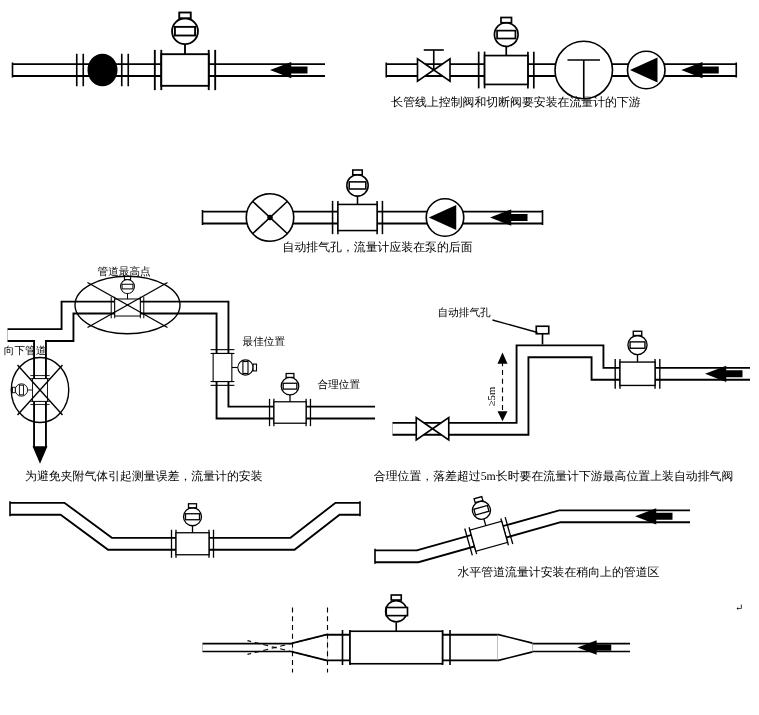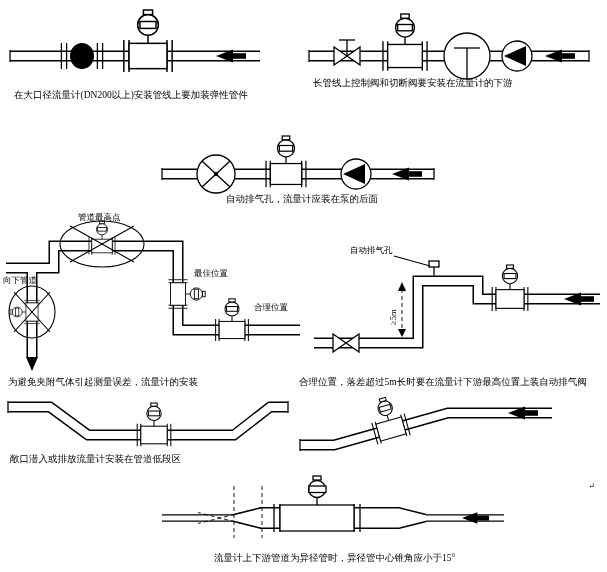--- a/index.html
+++ b/index.html
@@ -78,21 +78,20 @@
   <svg class="d" style="left:8px;top:6px" width="272" height="86">
     <path class="po" d="M2,50 L252,50"></path>
     <path class="pi" d="M2,50 L252,50"></path>
     <line class="ln" x1="2" y1="44" x2="2" y2="56"></line>
     <use href="#g-flange" transform="translate(56,50)"></use>
     <ellipse cx="74" cy="50" rx="12" ry="13" fill="#000"></ellipse>
     <use href="#g-flange" transform="translate(92,50)"></use>
     <use href="#g-meter" transform="translate(140,50) scale(1.15)"></use>
     <use href="#g-arrow" transform="translate(208,50)"></use>
   </svg>
-  <div class="cap" style="left:14px;top:90px">在大口径流量计(DN200以上)安装管线上要加装弹性管件</div>
 
   <svg class="d" style="left:305px;top:6px" width="300" height="86">
     <path class="po" d="M4,50 L284,50"></path>
     <path class="pi" d="M4,50 L284,50"></path>
     <line class="ln" x1="4" y1="44" x2="4" y2="56"></line>
     <line class="ln" x1="284" y1="44" x2="284" y2="56"></line>
     <use href="#g-valvet" transform="translate(42,50)"></use>
     <use href="#g-meter" transform="translate(100,50) scale(1.05)"></use>
     <use href="#g-circlet" transform="translate(162,50)"></use>
     <use href="#g-pump" transform="translate(212,50)"></use>
@@ -130,21 +129,21 @@
     <line class="xln" x1="12" y1="122" x2="48" y2="82"></line>
 
     <use href="#g-meter" transform="translate(176,84) rotate(90) scale(0.68)"></use>
 
     <use href="#g-meter" transform="translate(230,120) scale(0.78)"></use>
     <text class="t8" x="76" y="10">管道最高点</text>
     <text class="t8" x="1" y="73">向下管道</text>
     <text class="t8" x="192" y="66">最佳位置</text>
     <text class="t8" x="252" y="100">合理位置</text>
   </svg>
-  <div class="cap" style="left:8px;top:377px">为避免夹附气体引起测量误差，流量计的安装</div>
+  <div class="cap" style="left:20px;top:377px">为避免夹附气体引起测量误差，流量计的安装</div>
 
   <svg class="d" style="left:306px;top:237px" width="301" height="146">
     <path class="po" d="M8,106 L112,106 L112,44 L172,44 L172,62 L294,62"></path>
     <path class="pi" d="M8,106 L112,106 L112,44 L172,44 L172,62 L294,62"></path>
     <use href="#g-bowtie" transform="translate(40,106)"></use>
 
     <line class="ln" x1="128" y1="38.5" x2="128" y2="30"></line>
     <rect x="123" y="24" width="10" height="6" fill="#fff" stroke="#000" stroke-width="1.3"></rect>
     <line class="xln" x1="88" y1="19" x2="124" y2="29"></line>
     <use href="#g-meter" transform="translate(204,62) scale(0.85)"></use>
@@ -158,29 +157,29 @@
   </svg>
   <div class="cap" style="left:299px;top:377px">合理位置，落差超过5m长时要在流量计下游最高位置上装自动排气阀</div>
 
   <svg class="d" style="left:4px;top:395px" width="288" height="58">
     <path class="po" d="M4,12 L46,12 L84,40 L230,40 L266,12 L284,12"></path>
     <path class="pi" d="M4,12 L46,12 L84,40 L230,40 L266,12 L284,12"></path>
     <line class="ln" x1="4" y1="6" x2="4" y2="18"></line>
     <line class="ln" x1="284" y1="6" x2="284" y2="18"></line>
     <use href="#g-meter" transform="translate(150,40) scale(0.8)"></use>
   </svg>
-  <div class="cap" style="left:10px;top:454px">敞口潜入或排放流量计安装在管道低段区</div>
 
   <svg class="d" style="left:296px;top:395px" width="311" height="58">
     <path class="po" d="M4,50 L38,50 L152,18 L256,18"></path>
     <path class="pi" d="M4,50 L38,50 L152,18 L256,18"></path>
     <line class="ln" x1="4" y1="44" x2="4" y2="56"></line>
     <use href="#g-meter" transform="translate(95,34) rotate(-15.7) scale(0.8)"></use>
     <use href="#g-arrow" transform="translate(212,18)"></use>
   </svg>
+  <div class="cap" style="left:366px;top:454px">水平管道流量计安装在稍向上的管道区</div>
 
   <svg class="d" style="left:148px;top:474px" width="424" height="66">
     <path class="po2" d="M14,44 L86,44"></path>
     <path class="pi2" d="M14,44 L86,44"></path>
     <line class="ln" x1="86" y1="40.5" x2="114" y2="33.5"></line>
     <line class="ln" x1="86" y1="47.5" x2="114" y2="54.5"></line>
     <path class="po3" d="M114,44 L250,44"></path>
     <path class="pi3" d="M114,44 L250,44"></path>
     <line class="ln" x1="250" y1="33.5" x2="278" y2="40.5"></line>
     <line class="ln" x1="250" y1="54.5" x2="278" y2="47.5"></line>
@@ -198,17 +197,16 @@
       <rect x="161" y="12" width="17" height="6.5" fill="#fff"></rect>
       <rect x="165" y="2" width="8" height="4" fill="#fff"></rect>
     </g>
     <use href="#g-arrow" transform="translate(314,44) scale(0.9)"></use>
 
     <line class="dash" x1="86" y1="12" x2="86" y2="64"></line>
     <line class="dash" x1="114" y1="12" x2="114" y2="64"></line>
     <line class="dash" x1="114" y1="33.5" x2="50" y2="49.5"></line>
     <line class="dash" x1="114" y1="54.5" x2="50" y2="38.5"></line>
   </svg>
-  <div class="cap" style="left:214px;top:553px">流量计上下游管道为异径管时，异径管中心锥角应小于15°</div>
 
   <div class="mark" style="left:588px;top:482px">↵</div>
 
 </div>
 
 </body></html>

